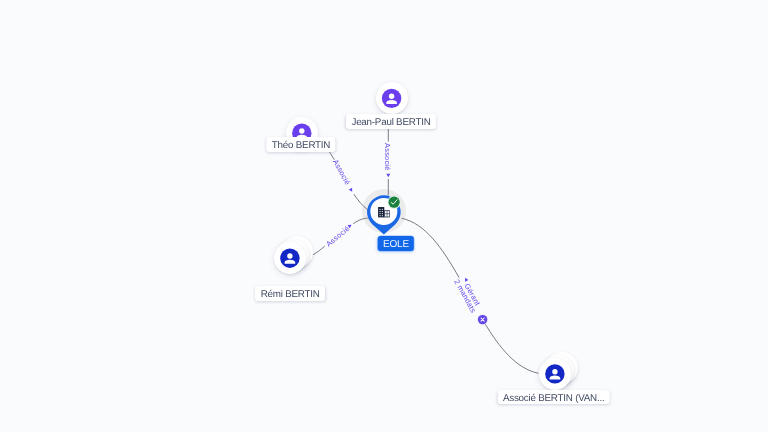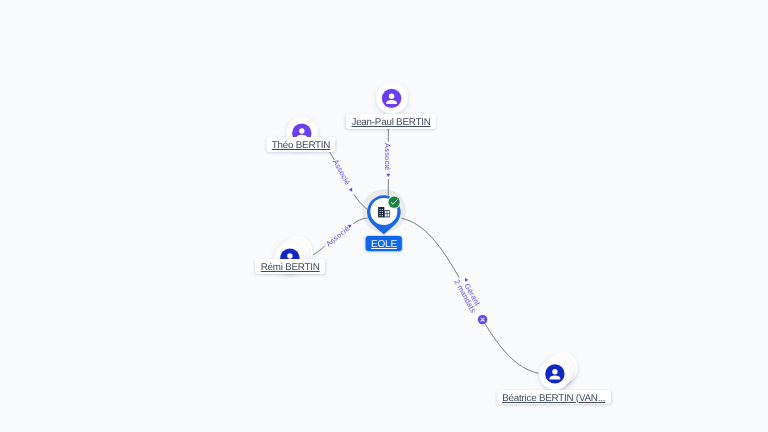--- a/index.html
+++ b/index.html
@@ -12,21 +12,21 @@
   .elabel{font-family:"Liberation Sans",sans-serif;font-size:7.4px;fill:#6246ea;
           letter-spacing:0.22px;}
   .node{position:absolute;}
   .pcirc{position:absolute;width:32px;height:32px;border-radius:50%;background:#fff;
          box-shadow:0 1px 2px rgba(40,50,90,.10),0 2px 6px rgba(40,50,90,.10);}
   .stack{position:absolute;width:32px;height:32px;border-radius:50%;background:#fff;
          box-shadow:0 1px 2px rgba(40,50,90,.10),0 2px 5px rgba(40,50,90,.09);}
   .nlabel{position:absolute;background:#fff;border-radius:3px;white-space:nowrap;
           color:#414b63;font-size:9.8px;letter-spacing:-0.22px;line-height:17.2px;height:14.5px;padding:0 5.5px;overflow:hidden;
           box-shadow:0 1px 2.5px rgba(40,50,90,.13),0 1px 4px rgba(40,50,90,.07);
-          text-align:right;transform:translateX(-50%);text-decoration:underline;}
+          text-align:right;transform:translateX(-50%);}
 </style>
 </head>
 <body>
 
 <div id="stage">
 
 <svg class="layer" viewBox="0 0 768 432">
   <circle cx="384" cy="211" r="22" fill="#ebebec"></circle>
 </svg>
 
@@ -64,21 +64,21 @@
     </g>
   </g>
 
   <g>
     <circle cx="394.1" cy="202.2" r="6.7" fill="#dff3e4"></circle>
     <circle cx="394.1" cy="202.2" r="5.6" fill="#1a8040"></circle>
     <path d="M391.2,202.4 L393.1,204.2 L397.1,199.8" fill="none" stroke="#ffffff" stroke-width="0.95" stroke-linecap="round" stroke-linejoin="round"></path>
   </g>
 </svg>
 
-<div class="nlabel" id="eolelabel" style="left:384px;top:235.7px;transform:translateX(-50%);background:#1267e8;color:#eef7ff;
+<div class="nlabel" id="eolelabel" style="left:396px;top:235.7px;transform:translateX(-50%);background:#1267e8;color:#eef7ff;
      font-size:10px;border-radius:3px;height:15px;line-height:18.4px;padding:0 5.3px;overflow:hidden;
      box-shadow:0 1px 3px rgba(18,103,232,.30),0 0 0 0.5px rgba(80,150,255,.55)">EOLE</div>
 
 <div class="node">
   <div class="pcirc" style="left:375.6px;top:82.4px"></div>
   <svg class="layer">
     <g transform="translate(391.6,98.4)">
       <circle r="9.7" fill="#6c3fee"></circle>
       <circle cx="0" cy="-2.15" r="2.7" fill="#fff"></circle>
       <path fill="#fff" d="M-5.3,5.65 L-5.3,4.3 C-5.3,2.55 -2.9,1.55 0,1.55 C2.9,1.55 5.3,2.55 5.3,4.3 L5.3,5.65 Z"></path>
@@ -103,35 +103,35 @@
   <div class="stack" style="left:281.0px;top:235.8px"></div>
   <div class="stack" style="left:277.45px;top:239.0px"></div>
   <div class="pcirc" style="left:273.9px;top:242.2px"></div>
   <svg class="layer">
     <g transform="translate(289.9,258.2)">
       <circle r="9.7" fill="#1327c4"></circle>
       <circle cx="0" cy="-2.15" r="2.7" fill="#fff"></circle>
       <path fill="#fff" d="M-5.3,5.65 L-5.3,4.3 C-5.3,2.55 -2.9,1.55 0,1.55 C2.9,1.55 5.3,2.55 5.3,4.3 L5.3,5.65 Z"></path>
     </g>
   </svg>
-  <div class="nlabel" style="left:290.2px;top:259px">Rémi BERTIN</div>
+  <div class="nlabel" style="left:290.2px;top:286px">Rémi BERTIN</div>
 </div>
 
 <div class="node">
   <div class="stack" style="left:546.0px;top:351.5px"></div>
   <div class="stack" style="left:542.45px;top:354.7px"></div>
   <div class="pcirc" style="left:538.9px;top:357.9px"></div>
   <svg class="layer">
     <g transform="translate(554.9,373.9)">
       <circle r="9.7" fill="#1327c4"></circle>
       <circle cx="0" cy="-2.15" r="2.7" fill="#fff"></circle>
       <path fill="#fff" d="M-5.3,5.65 L-5.3,4.3 C-5.3,2.55 -2.9,1.55 0,1.55 C2.9,1.55 5.3,2.55 5.3,4.3 L5.3,5.65 Z"></path>
     </g>
   </svg>
-  <div class="nlabel" style="left:553.7px;top:389.6px">Béatrice BERTIN (VAN...</div>
+  <div class="nlabel" style="left:553.7px;top:389.6px">Associé BERTIN (VAN...</div>
 </div>
 
 <svg class="layer" viewBox="0 0 768 432">
   <defs>
     <path id="lp-jp" d="M388.3,127.8 L388.3,195.5"></path>
     <path id="lp-theo" d="M317.4,137.2 C338.9,157.4 346.2,193 367.9,210"></path>
     <path id="lp-remi" d="M313.1,254.7 C324.1,249.4 353.4,217 367.9,218.2"></path>
     <path id="lp-bea" d="M401.5,218.3 C458.6,229.8 478.8,361.2 538.5,373.3"></path>
   </defs>
   <text class="elabel">

